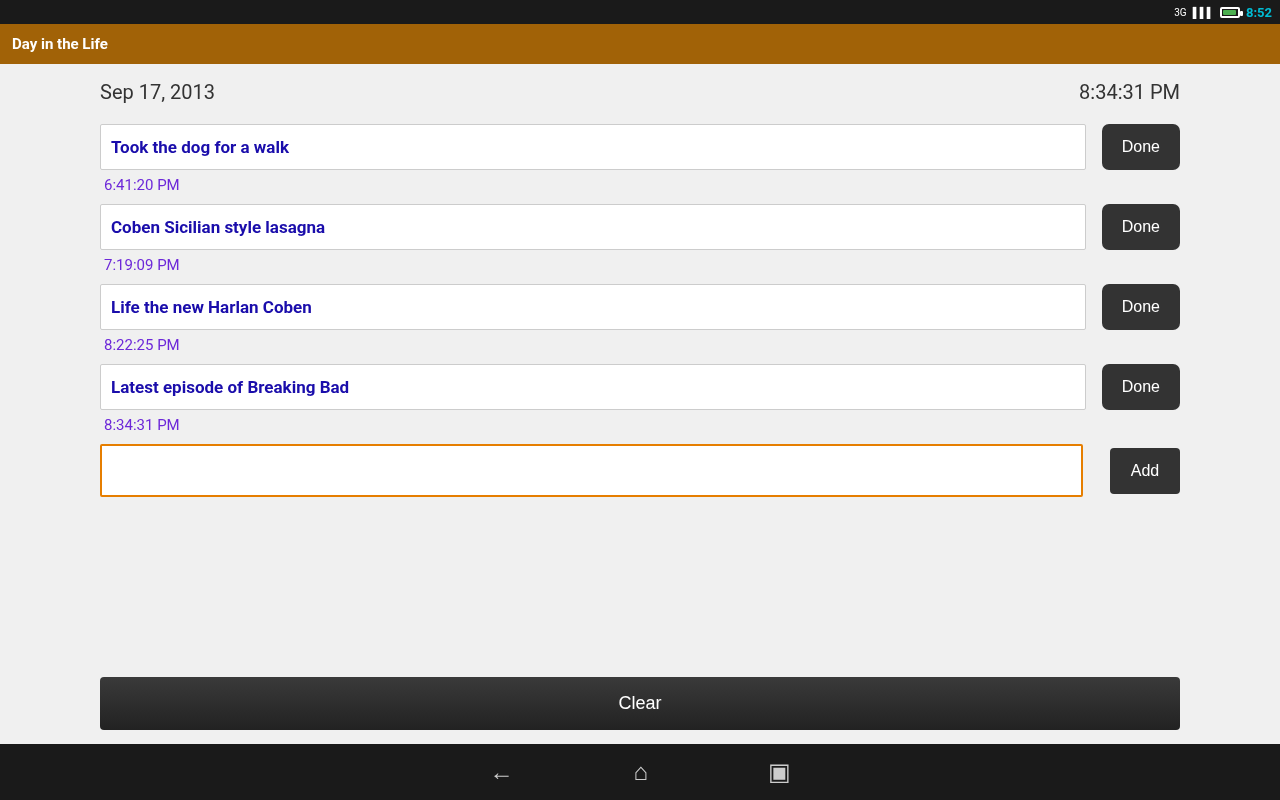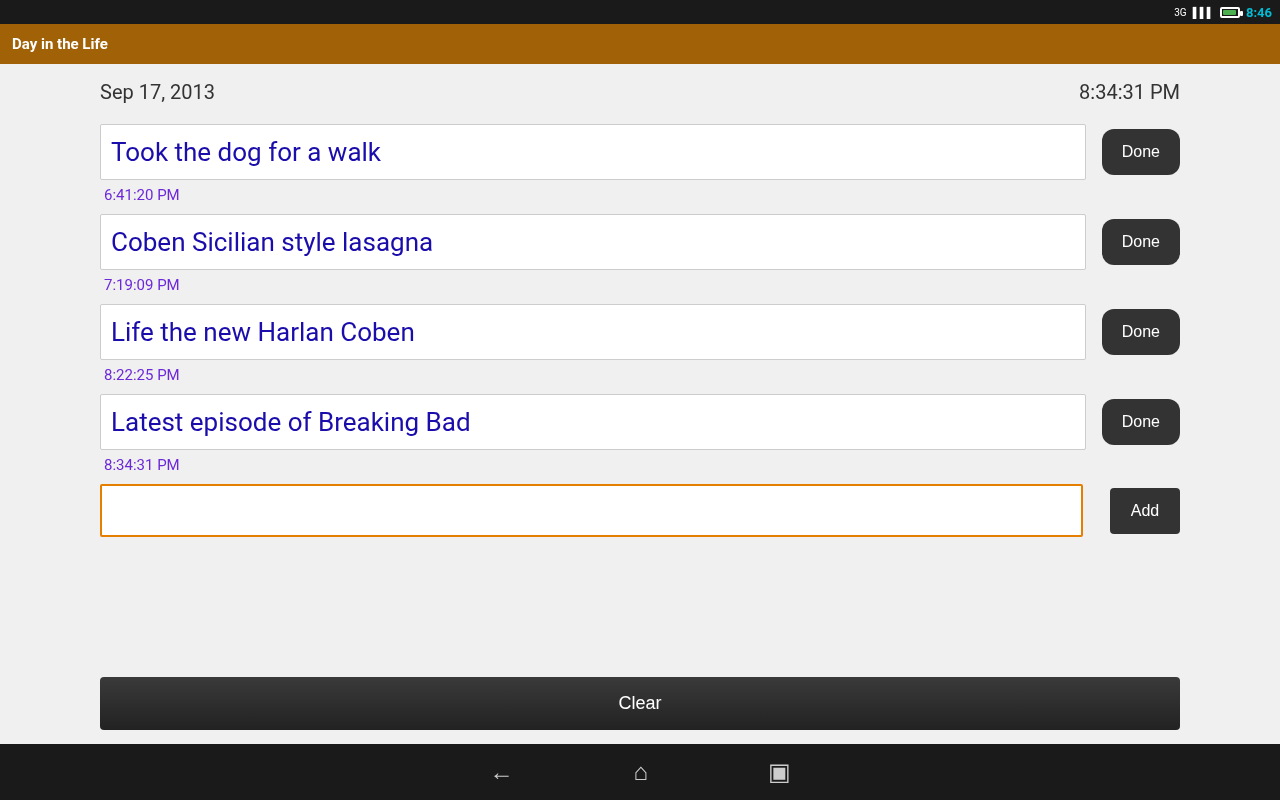--- a/index.html
+++ b/index.html
@@ -78,33 +78,34 @@
     }
     .entry-input-box {
       flex: 1;
       background: #fff;
       border: 1px solid #ccc;
       border-radius: 2px;
       padding: 12px 10px;
     }
     .entry-text {
       color: #1a0dab;
-      font-size: 26px;
+      font-size: 17px;
+      font-weight: bold;
     }
     .entry-timestamp {
       font-size: 15px;
       color: #6d28d9;
       margin-left: 4px;
       margin-bottom: 10px;
     }
     .done-button {
       background: #333;
       color: #fff;
       border: none;
-      border-radius: 12px;
+      border-radius: 7px;
       padding: 14px 20px;
       font-size: 16px;
       cursor: pointer;
       min-width: 70px;
       align-self: center;
     }
 
     
     .new-entry-row {
       display: flex;
@@ -197,21 +198,21 @@
   </style>
 </head>
 <body>
 
 <div id="status-bar">
   <span class="status-icon">3G</span>
   <span class="status-icon">▌▌▌</span>
   <span class="status-icon">
     <span class="battery-icon"><span class="battery-fill"></span></span>
   </span>
-  <span class="status-time">8:46</span>
+  <span class="status-time">8:52</span>
 </div>
 
 <div id="title-bar">
   <span>Day in the Life</span>
 </div>
 
 <div id="main">
 
   <div id="header-row">
     <span class="header-text">Sep 17, 2013</span>

